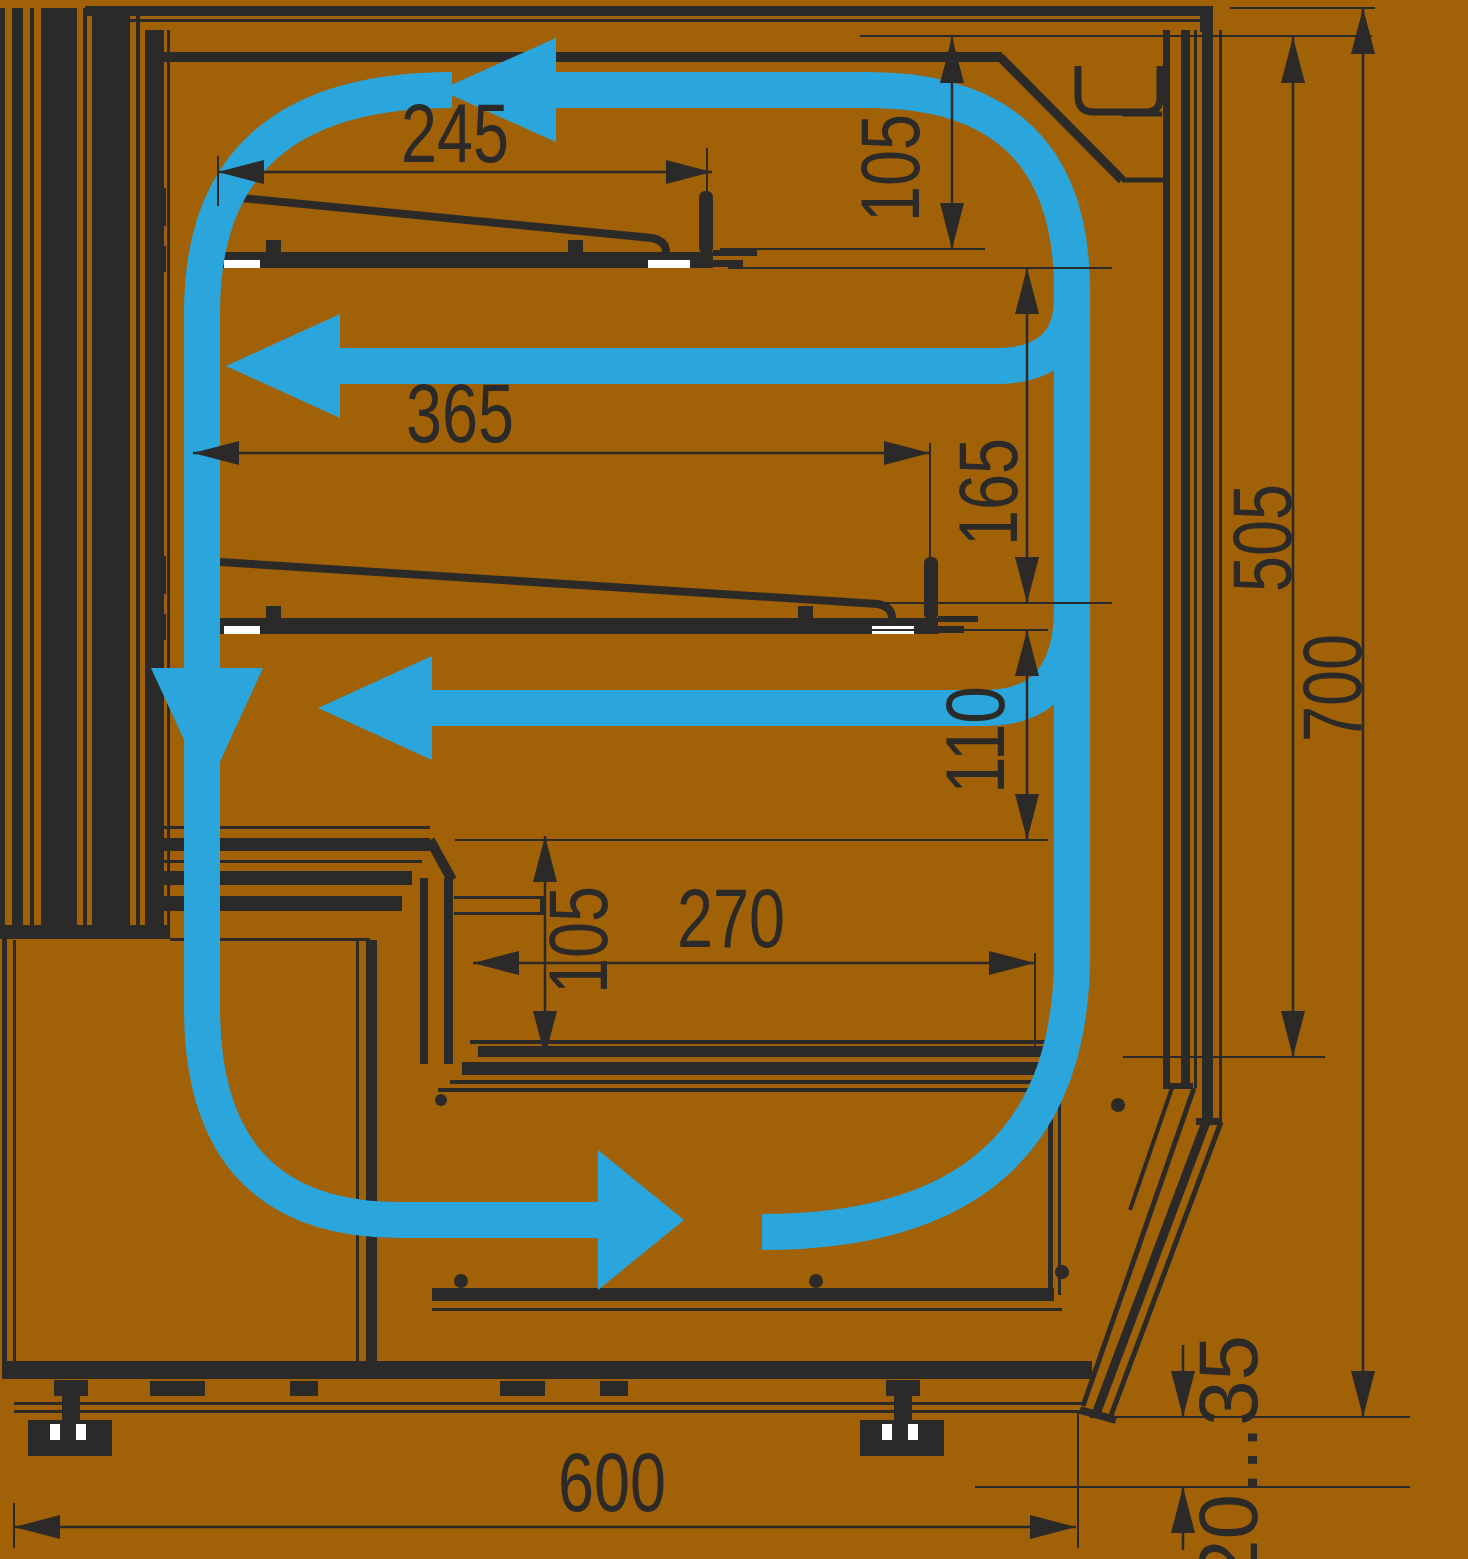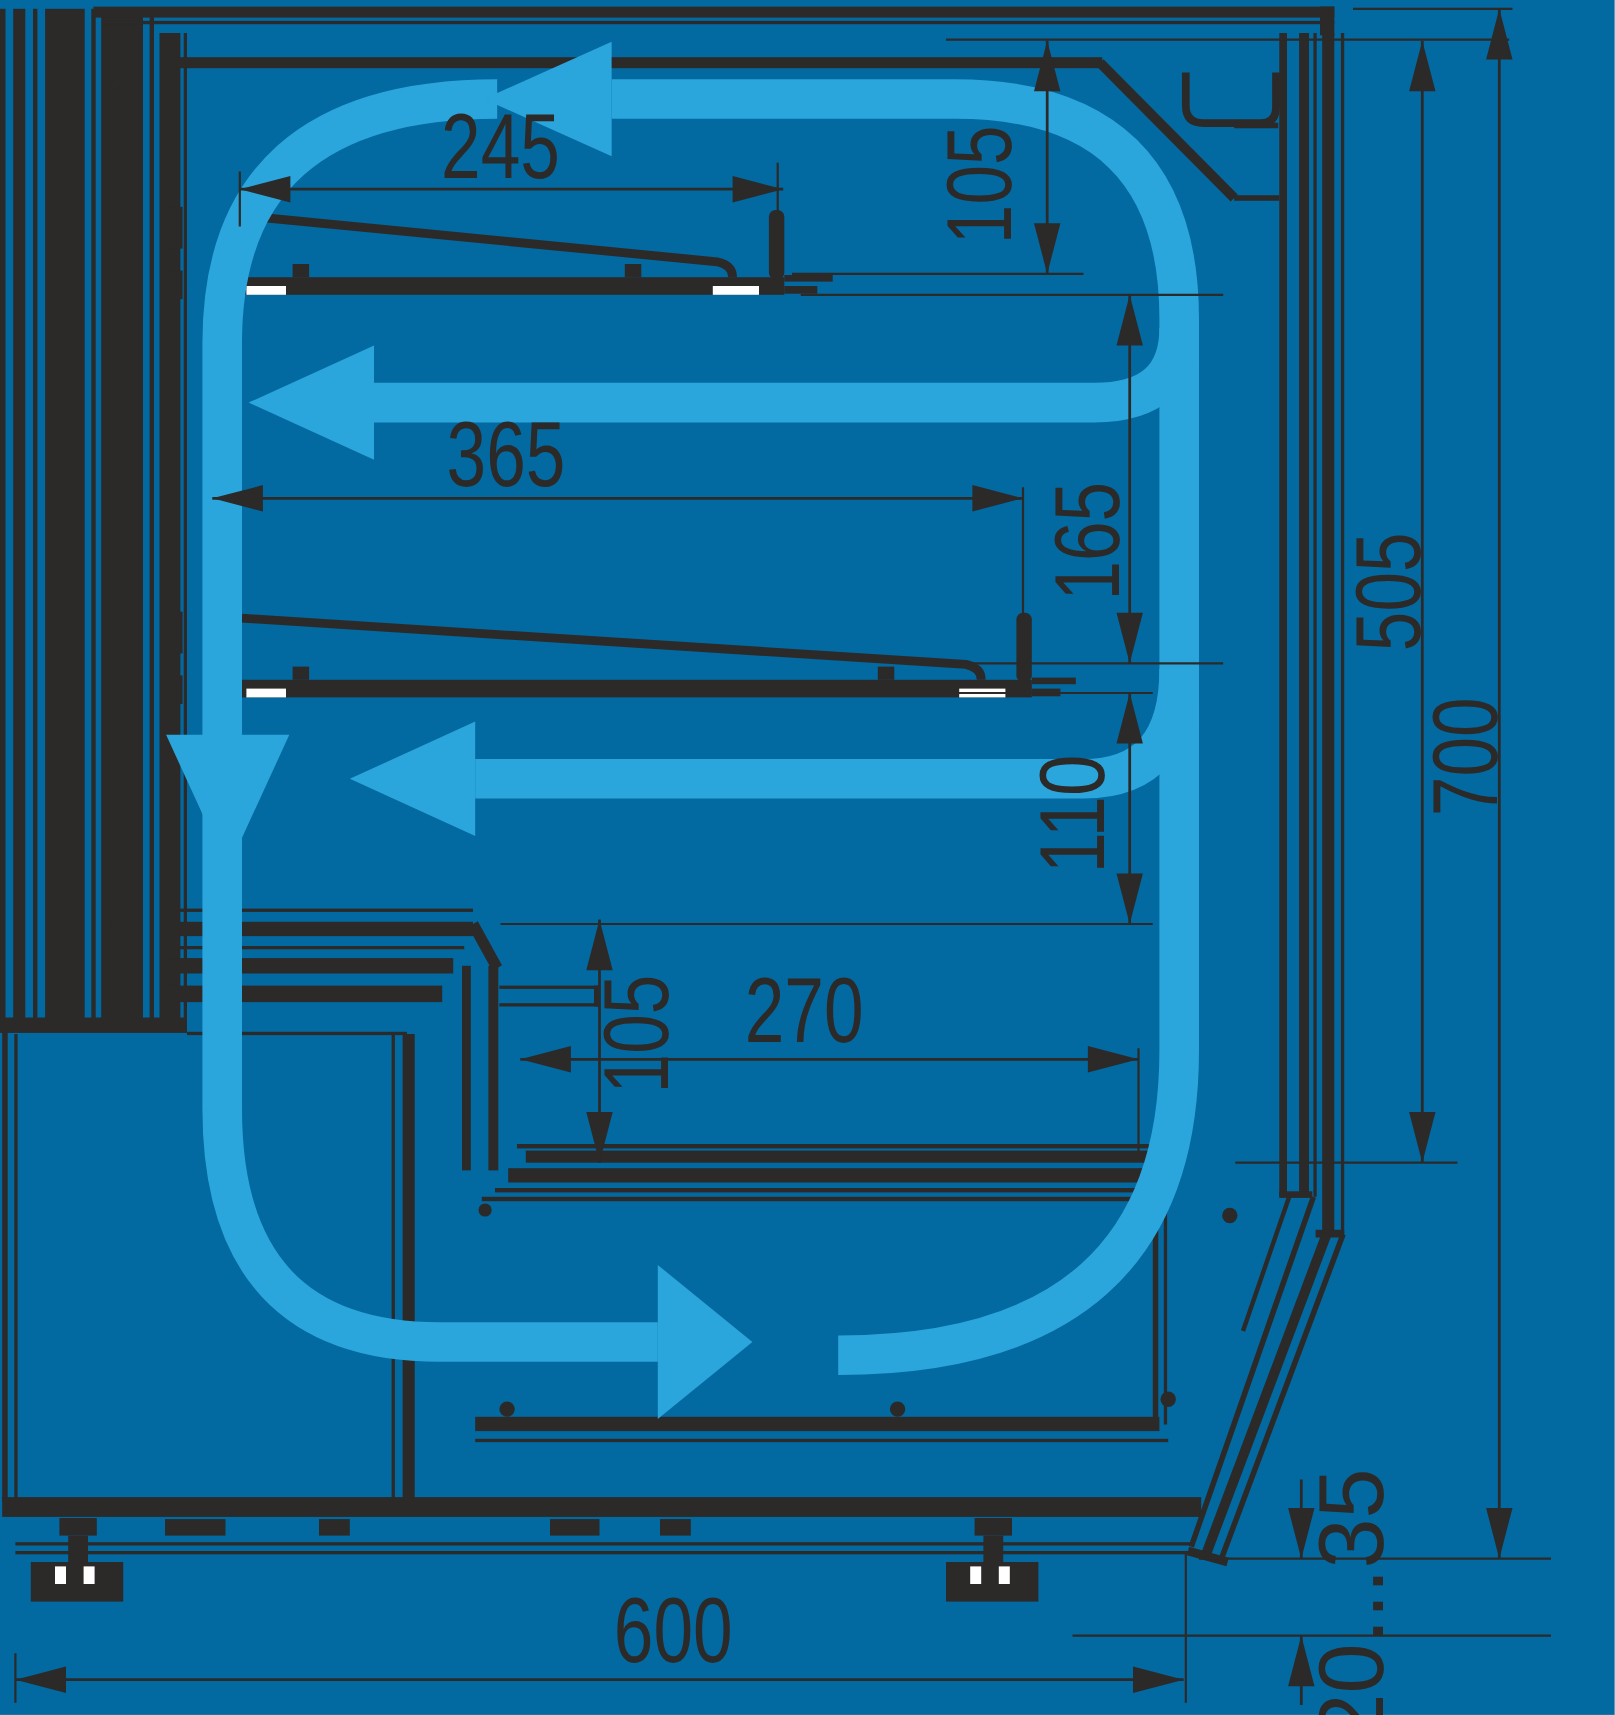--- a/index.html
+++ b/index.html
@@ -1,16 +1,16 @@
 <!DOCTYPE html>
 <html><head>
 <meta charset="utf-8">
 <style>
   html,body{margin:0;padding:0;background:#ffffff;}
-  .stage{width:1468px;height:1559px;background:#0369a1;position:relative;overflow:hidden;}
+  .stage{width:1468px;height:1559px;background:#a16207;position:relative;overflow:hidden;}
   svg{display:block;}
   .dimtext{font-family:"Liberation Sans",sans-serif;fill:#2b2a29;font-size:84px;}
 </style>
 </head>
 <body>
 
 <div class="stage">
 <svg width="1468" height="1559" viewBox="0 0 1468 1559">
 
   <g fill="#2b2a29" stroke="none">

